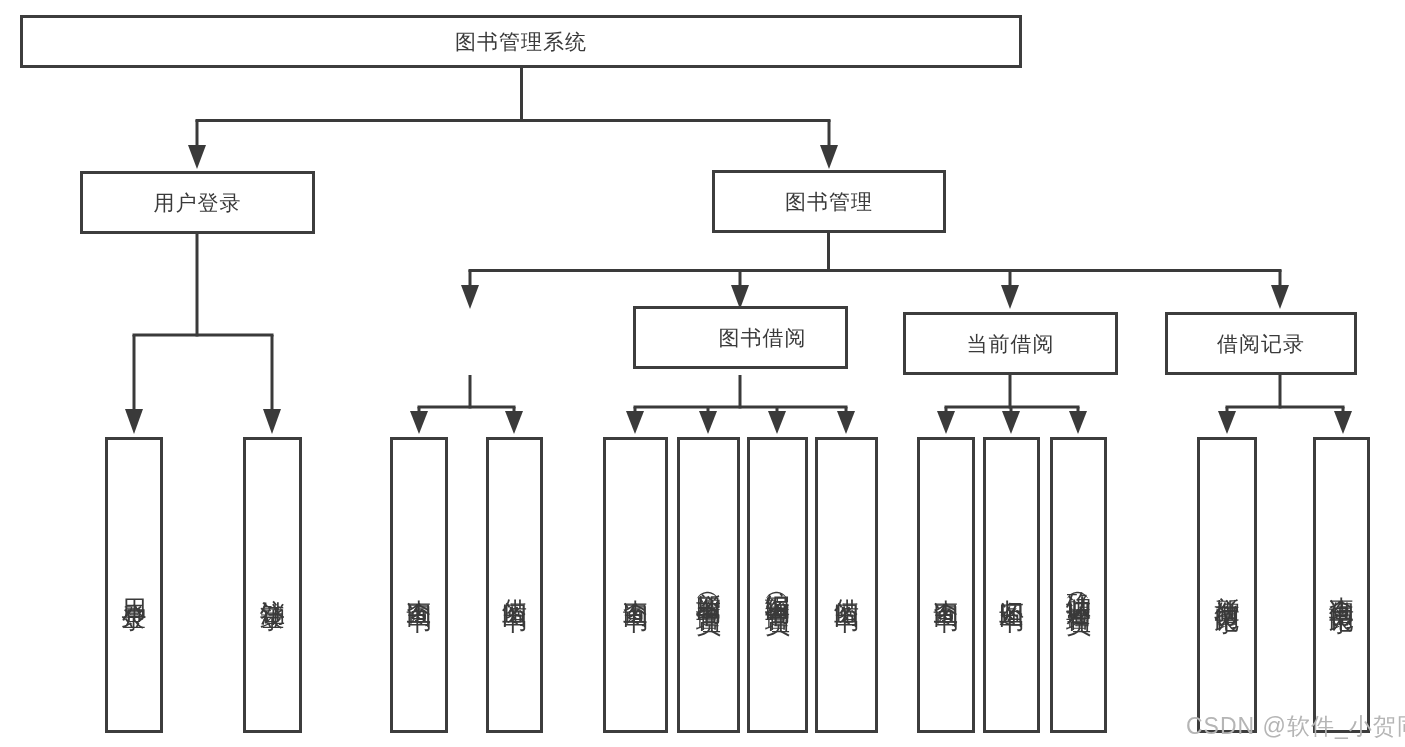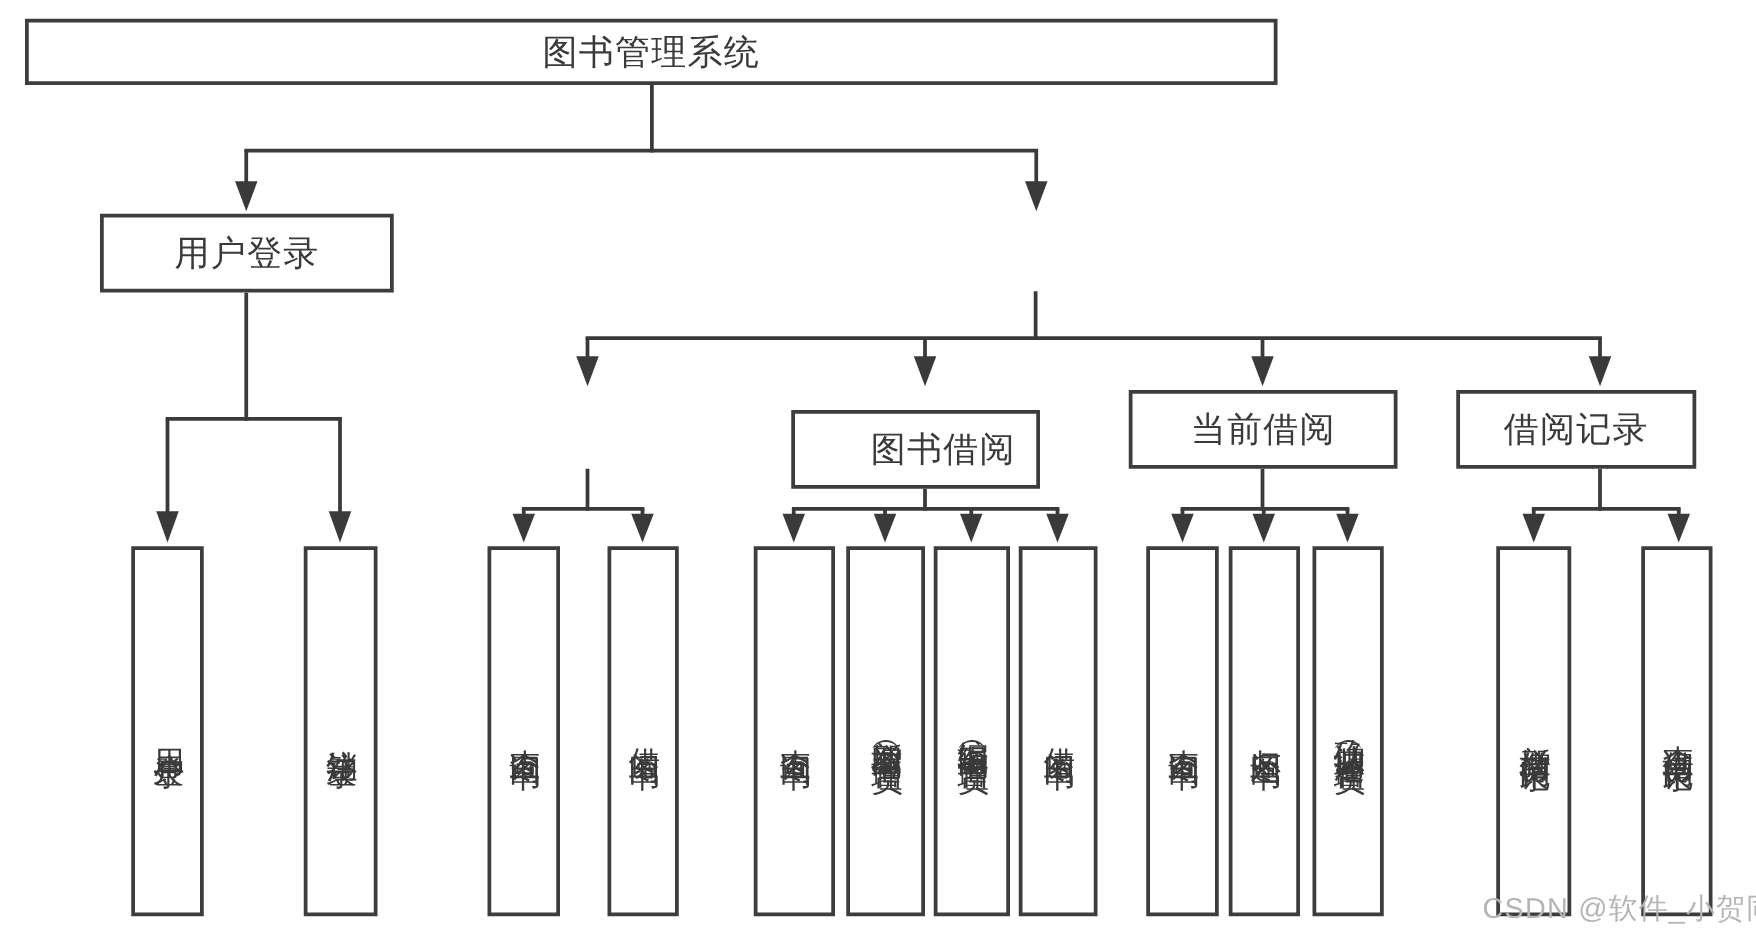--- a/index.html
+++ b/index.html
@@ -19,36 +19,36 @@
   }
   .node {
     position: absolute;
     border: 3px solid #3d3d3d;
     background: #ffffff;
     color: #3a3a3a;
     display: flex;
     align-items: center;
     justify-content: center;
   }
-  .hbox { font-size: 28px; letter-spacing: 1px; }
+  .hbox { font-size: 21px; letter-spacing: 1px; }
   .vbox span {
     writing-mode: vertical-rl;
     text-orientation: mixed;
     font-size: 25px;
     letter-spacing: 3px;
     line-height: 1;
     white-space: nowrap;
   }
   .vbox { font-size: 25px; }
   
   #n-root   { left: 20px;   top: 15px;  width: 1002px; height: 53px; }
   #n-login  { left: 80px;   top: 171px; width: 235px;  height: 63px; }
   #n-mgmt   { left: 712px;  top: 170px; width: 234px;  height: 63px; }
   #n-newbook{ left: 363px;  top: 312px; width: 215px;  height: 63px; }
-  #n-borrow { left: 633px;  top: 328px; width: 199px;  height: 63px; padding-left: 44px; }
+  #n-borrow { left: 633px;  top: 306px; width: 215px;  height: 63px; padding-left: 44px; }
   #n-current{ left: 903px;  top: 312px; width: 215px;  height: 63px; align-items: center; }
   #n-records{ left: 1165px; top: 312px; width: 192px;  height: 63px; }
   #v-login    { left: 105px;  top: 437px; width: 58px; height: 296px; }
   #v-logout   { left: 243px;  top: 437px; width: 59px; height: 296px; }
   #v-nb-query { left: 390px;  top: 437px; width: 58px; height: 296px; }
   #v-nb-borrow{ left: 486px;  top: 437px; width: 57px; height: 296px; }
   #v-bb-query { left: 603px;  top: 437px; width: 65px; height: 296px; }
   #v-bb-add   { left: 677px;  top: 437px; width: 63px; height: 296px; }
   #v-bb-edit  { left: 747px;  top: 437px; width: 61px; height: 296px; }
   #v-bb-borrow{ left: 815px;  top: 437px; width: 63px; height: 296px; }
@@ -148,20 +148,23 @@
     </g>
   </svg>
 
   <div class="node hbox" id="n-root">
     <span>图书管理系统</span>
   </div>
 
   <div class="node hbox" id="n-login">
     <span>用户登录</span>
   </div>
+  <div class="node hbox" id="n-mgmt">
+    <span>图书管理</span>
+  </div>
 
   <div class="node hbox" id="n-borrow">
     <span>图书借阅</span>
   </div>
   <div class="node hbox" id="n-current">
     <span>当前借阅</span>
   </div>
   <div class="node hbox" id="n-records">
     <span>借阅记录</span>
   </div>

